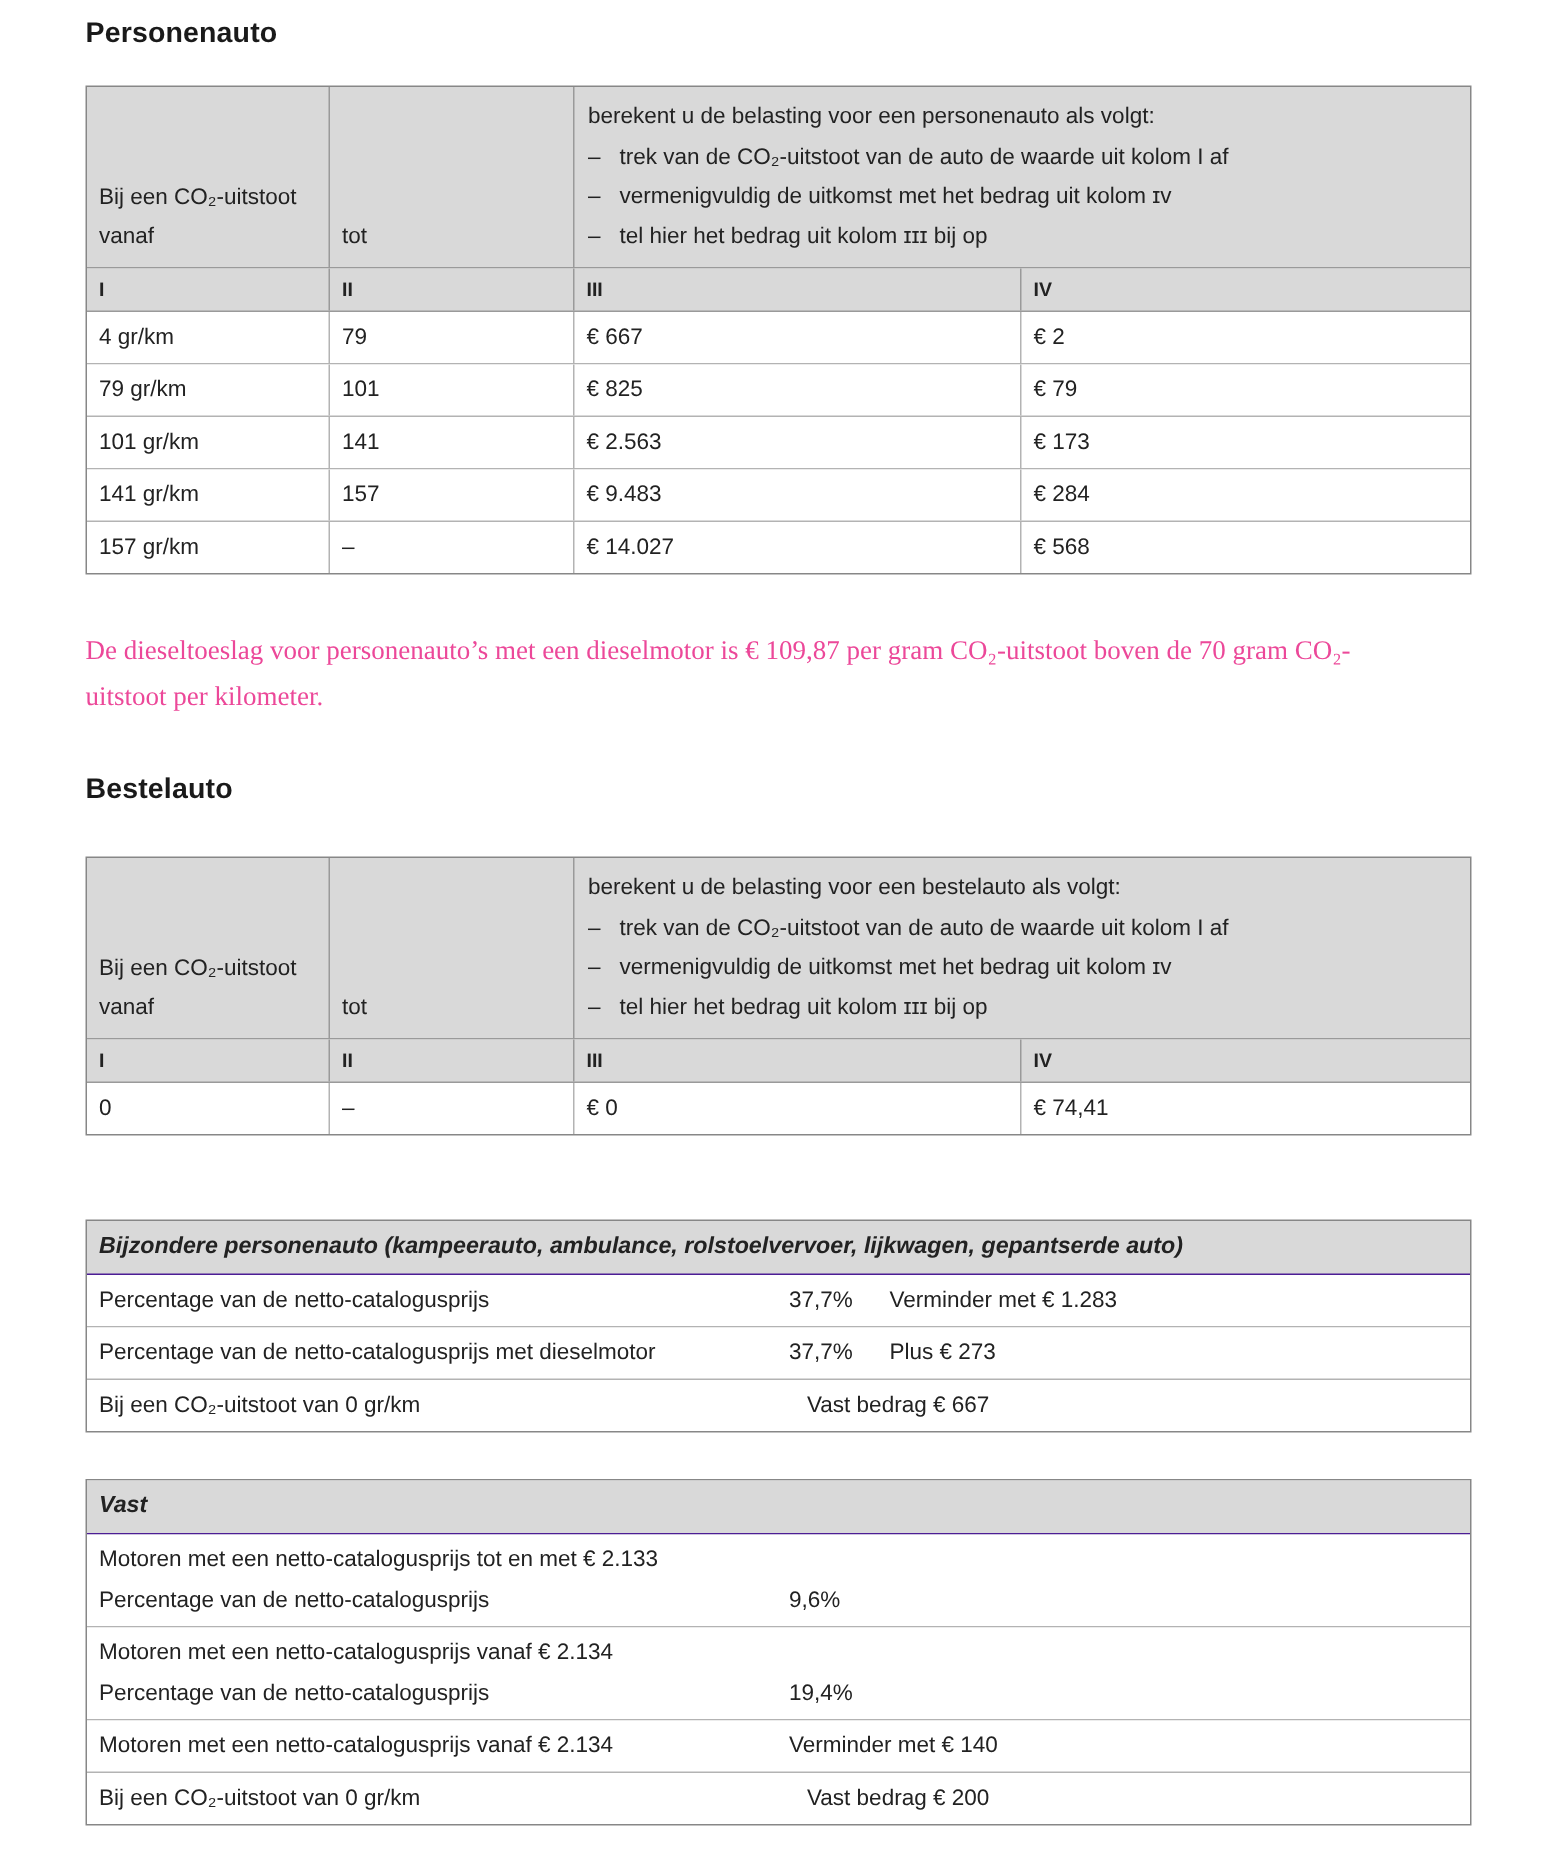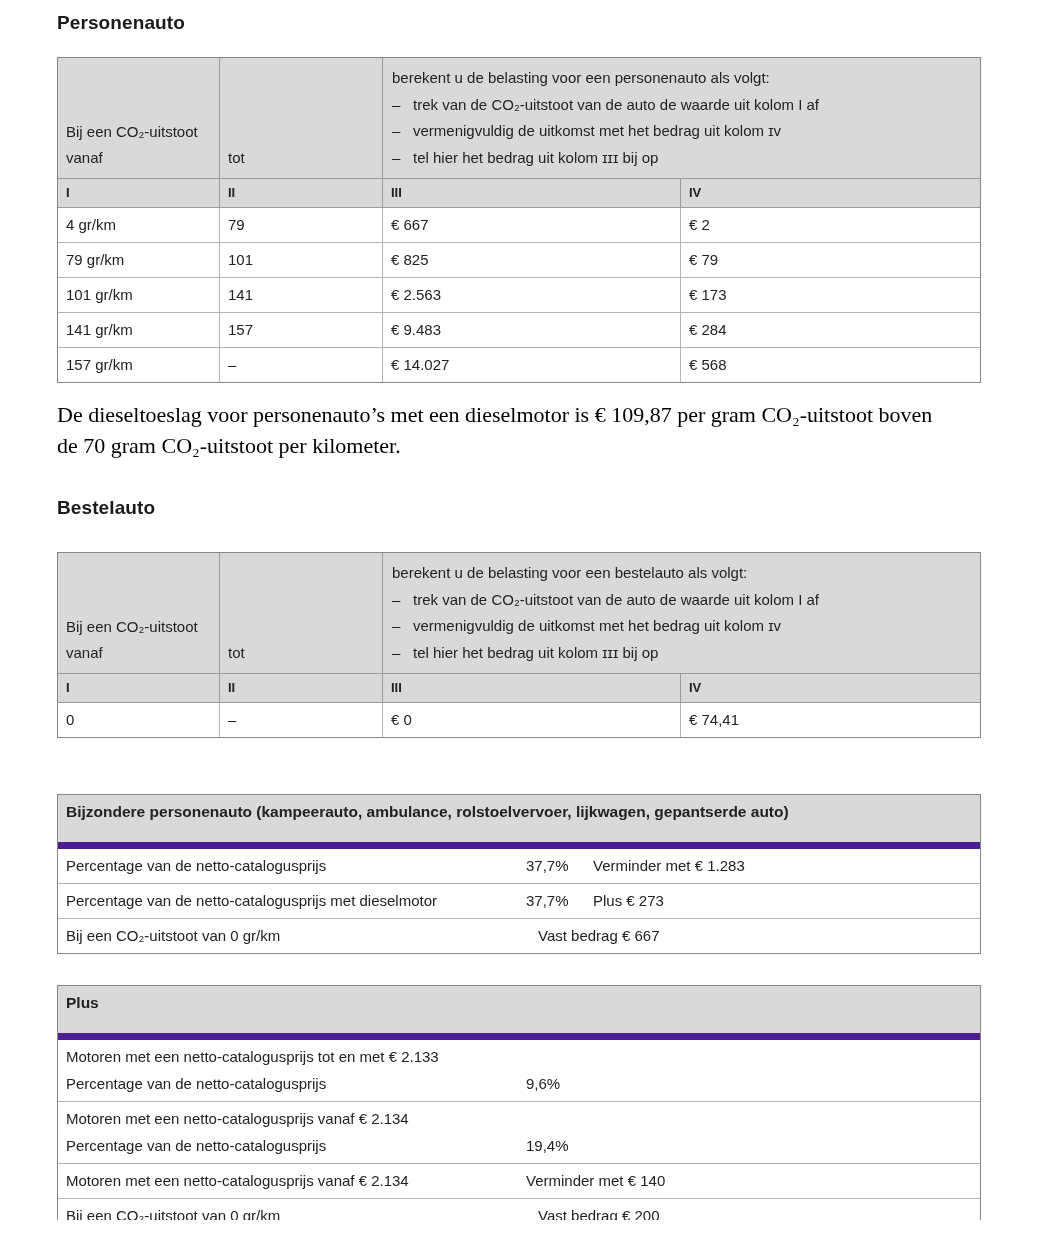--- a/index.html
+++ b/index.html
@@ -74,43 +74,44 @@
   .bpm-table .bpm-row:last-child { border-bottom: none; }
   .bpm-row > div {
     padding: 7px 8px 8px 8px;
     border-right: 1px solid #b3b3b3;
     line-height: 19px;
   }
   .bpm-row > div:last-child { border-right: none; }
 
   
   .diesel-note {
-    margin-top: 16px;
+    margin-top: 35px;
     width: 884px;
     font-family: "Liberation Serif", "DejaVu Serif", serif;
-    font-size: 22px;
+    font-size: 18px;
     line-height: 31px;
-    color: #000000;
+    color: #ec4899;
   }
 
   
   .flat-table {
     width: 924px;
     border: 1px solid #878787;
     font-size: 15px;
   }
   #table-bijzonder { margin-top: 56px; }
   #table-motor     { margin-top: 31px; }
   .flat-head {
     background: #d9d9d9;
     font-weight: bold;
     font-size: 15.5px;
-    padding: 7px 8px 20px 8px;
-    border-bottom: 7px solid #4c1d95;
+    padding: 7px 8px 8px 8px;
+    border-bottom: 1px solid #4c1d95;
     line-height: 20px;
+    font-style: italic;
   }
   .flat-row {
     background: #ffffff;
     border-bottom: 1px solid #b3b3b3;
     padding: 7px 8px 8px 8px;
     line-height: 19px;
   }
   .flat-table .flat-row:last-child { border-bottom: none; gap: 12px; }
   .flat-cols { display: flex; }
   .flat-label { width: 460px; flex-shrink: 0; }
@@ -244,21 +245,21 @@
         <div class="flat-note">Plus € 273</div>
       </div>
       <div class="flat-row flat-cols">
         <div class="flat-label">Bij een CO₂-uitstoot van 0 gr/km</div>
         <div class="flat-value">Vast bedrag € 667</div>
         <div class="flat-note"></div>
       </div>
     </div>
 
     <div class="flat-table" id="table-motor">
-      <div class="flat-head">Plus</div>
+      <div class="flat-head">Vast</div>
 
       <div class="flat-row">
         <div>Motoren met een netto-catalogusprijs tot en met € 2.133</div>
         <div class="flat-line2">
           <div class="flat-label">Percentage van de netto-catalogusprijs</div>
           <div class="flat-value">9,6%</div>
         </div>
       </div>
       <div class="flat-row">
         <div>Motoren met een netto-catalogusprijs vanaf € 2.134</div>

